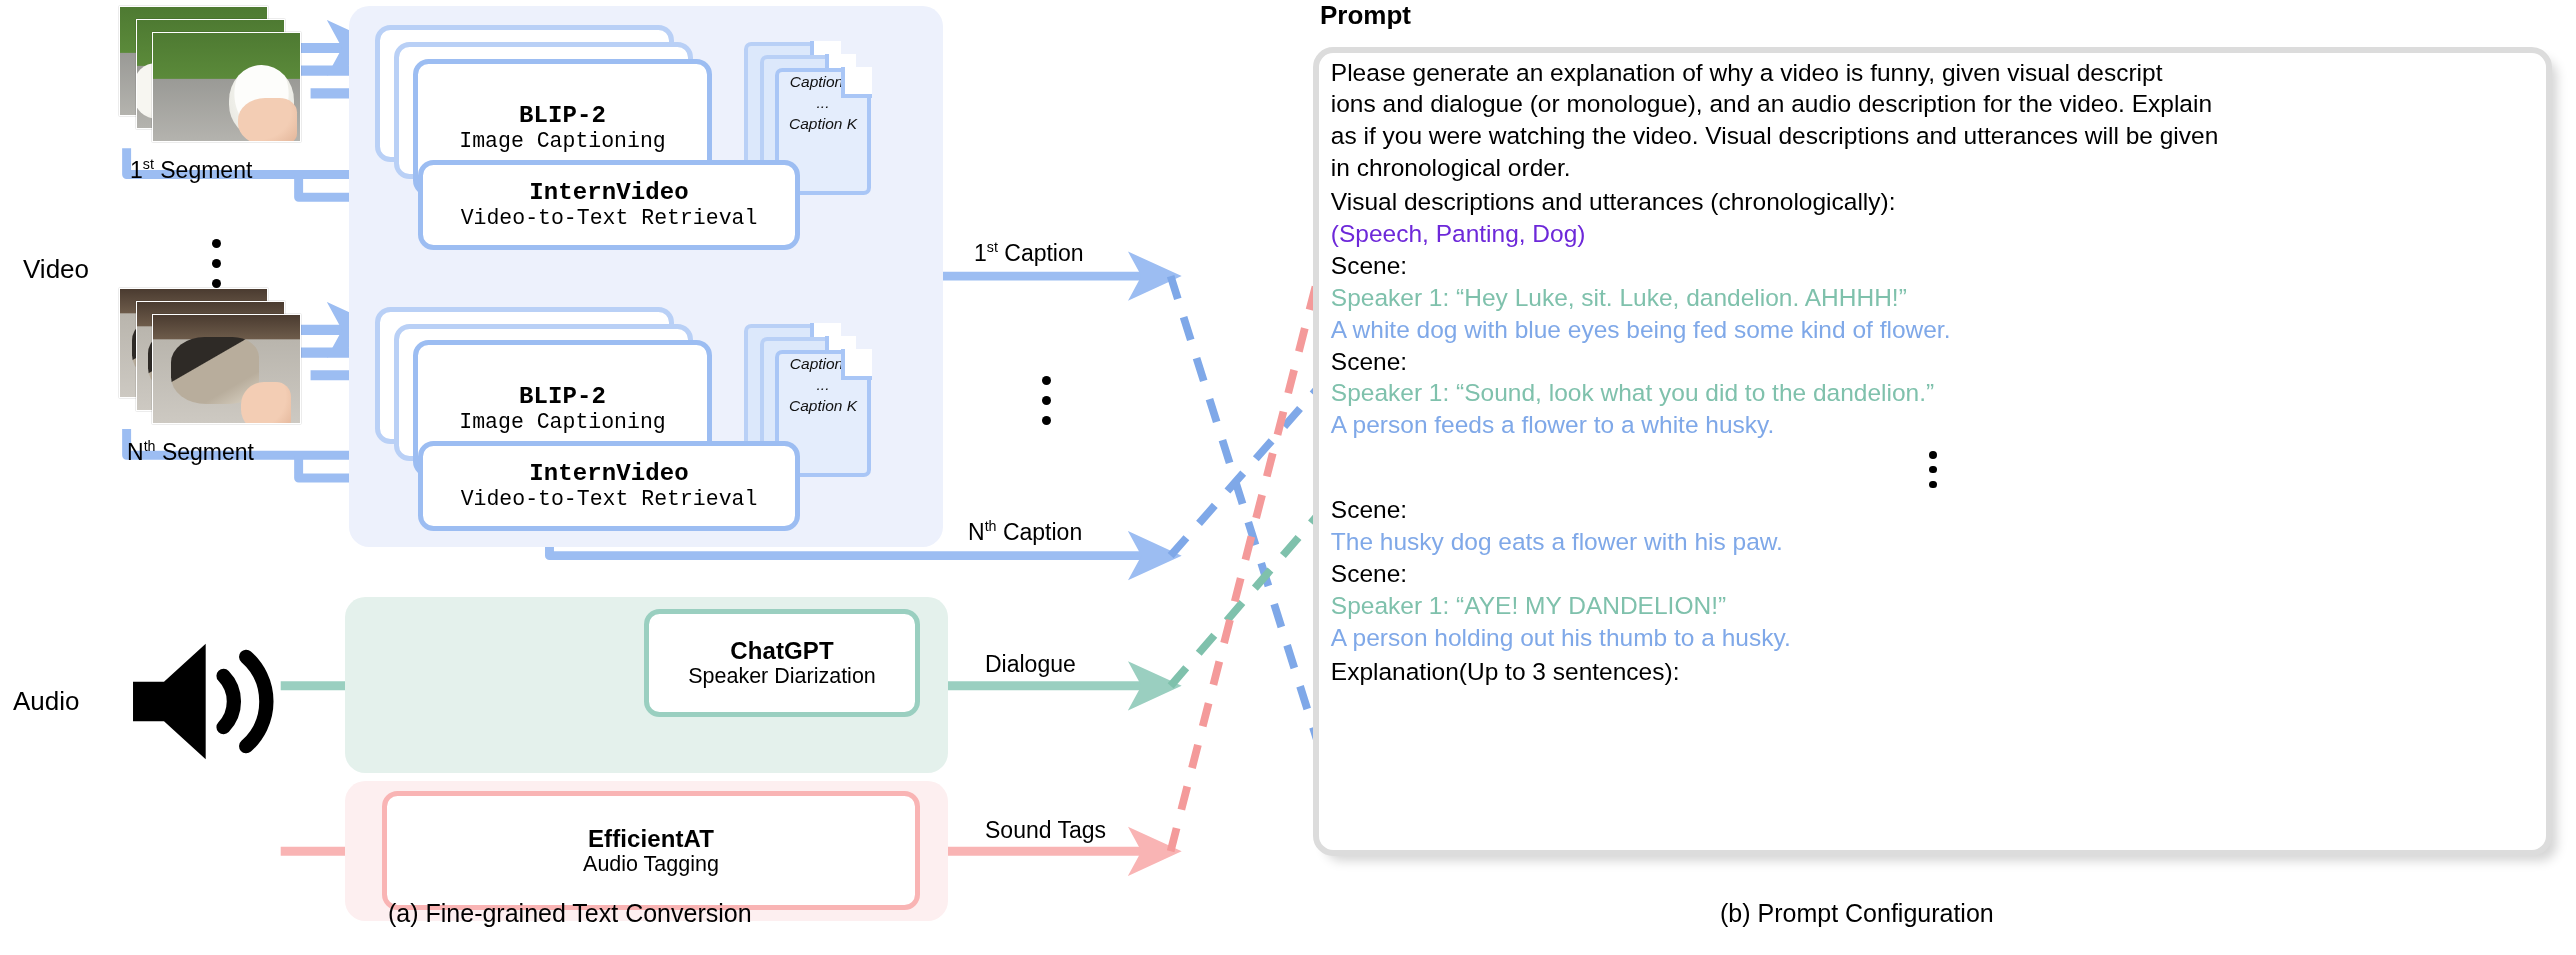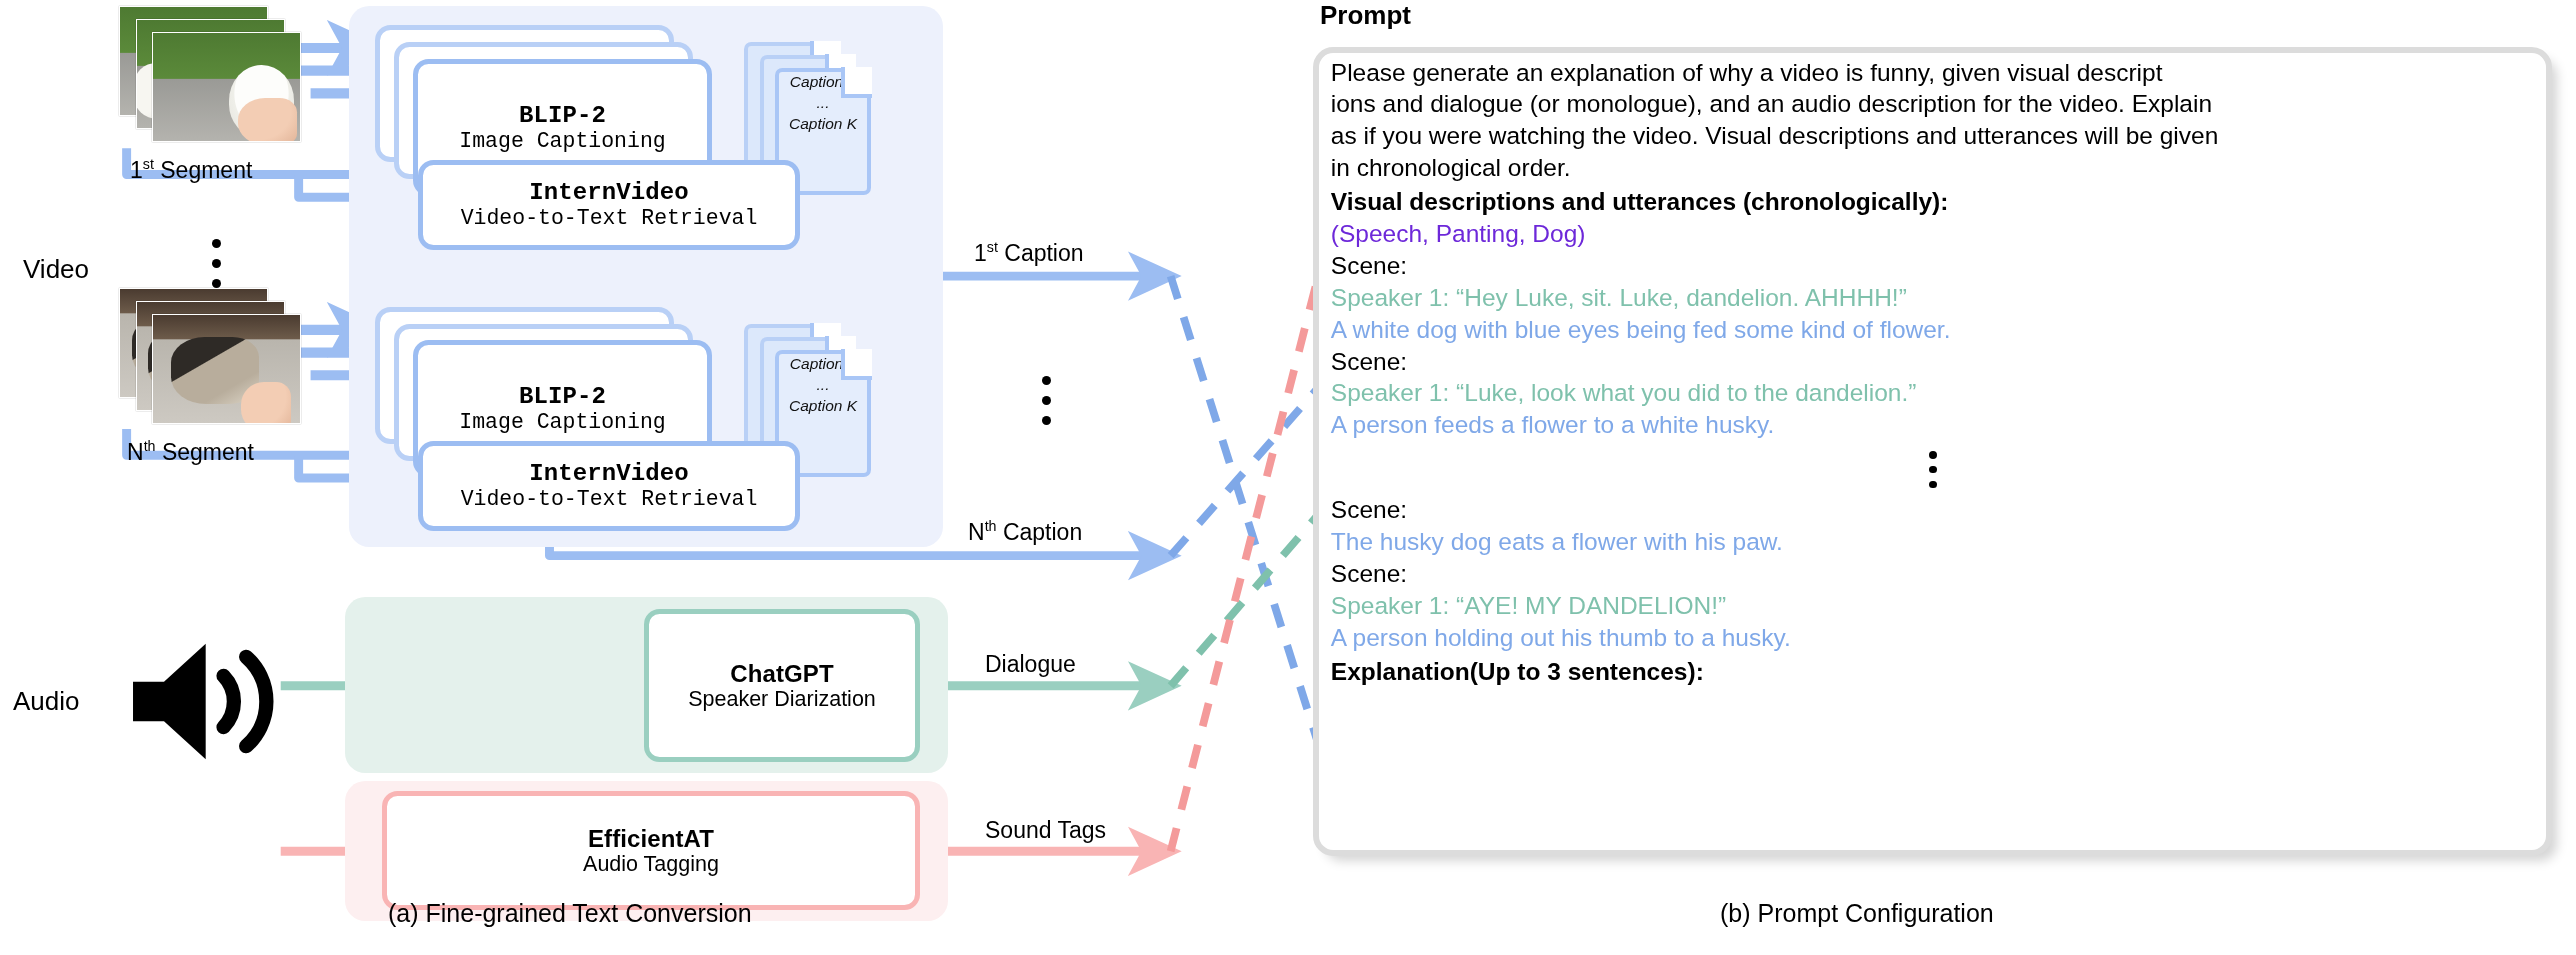--- a/index.html
+++ b/index.html
@@ -108,21 +108,21 @@
   
   #panel-b{left:1302px;top:0;width:1274px;height:716px;}
   #prompt-title{position:absolute;left:18px;top:0px;font-size:26px;font-weight:bold;}
   #prompt-box{
     position:absolute;left:10.8px;top:47px;width:1239px;height:809px;
     background:#fff;border:6.6px solid #dcdcdc;border-radius:20.3px;box-sizing:border-box;
     box-shadow:8.4px 8.4px 10.8px -3.6px rgba(0,0,0,.17);
   }
   #prompt-inner{position:absolute;left:12px;top:3.6px;right:10.8px;}
   .pline{font-size:24.5px;line-height:1.30;white-space:pre-wrap;}
-  .pbold{font-weight:bold;}
+  .pbold{font-weight:normal;}
   .c-sound{color:#6d28d9;}
   .c-speech{color:#7fc1ac;}
   .c-visual{color:#7fa8e8;}
   .dots-center{display:flex;flex-direction:column;align-items:center;gap:7.2px;padding:9.6px 0 6px 0;}
   .dots-center i{width:7.8px;height:7.8px;border-radius:50%;background:#000;display:block;}
 </style>
 </head>
 <body>
 
 <svg id="wires" viewBox="0 0 4313 1600">
@@ -302,21 +302,21 @@
 
   <div class="spk" style="left:127px;top:633px;width:155px;height:137px;">
     <svg width="155" height="137" viewBox="0 0 260 230">
       <path d="M10,82 H62 L132,18 V212 L62,148 H10 Z" fill="#000"></path>
       <path d="M162,72 A62,62 0 0 1 162,158" stroke="#000" stroke-width="24" fill="none" stroke-linecap="round"></path>
       <path d="M200,40 A100,100 0 0 1 200,190" stroke="#000" stroke-width="24" fill="none" stroke-linecap="round"></path>
     </svg>
   </div>
   <div class="lbl lbl-big" style="left:13px;top:686px;">Audio</div>
 
-  <div class="mbox green-b" style="left:644px;top:609px;width:276px;height:153px;">
+  <div class="mbox green-b" style="left:644px;top:609px;width:276px;height:108px;">
     <span class="t1">ChatGPT</span>
     <span class="t2">Speaker Diarization</span>
   </div>
 
   <div class="mbox red-b" style="left:382px;top:791px;width:538px;height:119px;">
     <span class="t1">EfficientAT</span>
     <span class="t2">Audio Tagging</span>
   </div>
 
   <div class="figcap" style="left:388px;top:899px;">(a)  Fine-grained Text Conversion</div>
@@ -331,21 +331,21 @@
 ions and dialogue (or monologue), and an audio description for the video. Explain
 as if you were watching the video. Visual descriptions and utterances will be given
 in chronological order.</div>
       <div class="pline pbold" style="margin-top:2.4px;">Visual descriptions and utterances (chronologically):</div>
       <div id="prompt-lines">
           <div class="pline c-sound">(Speech, Panting, Dog)</div>
           <div class="pline ">Scene:</div>
           <div class="pline c-speech">Speaker 1: “Hey Luke, sit. Luke, dandelion. AHHHH!”</div>
           <div class="pline c-visual">A white dog with blue eyes being fed some kind of flower.</div>
           <div class="pline ">Scene:</div>
-          <div class="pline c-speech">Speaker 1: “Luke, look what you did to the dandelion.”</div>
+          <div class="pline c-speech">Speaker 1: “Sound, look what you did to the dandelion.”</div>
           <div class="pline c-visual">A person feeds a flower to a white husky.</div>
           <div class="dots-center">
             <i></i>
             <i></i>
             <i></i>
           </div>
           <div class="pline ">Scene:</div>
           <div class="pline c-visual">The husky dog eats a flower with his paw.</div>
           <div class="pline ">Scene:</div>
           <div class="pline c-speech">Speaker 1: “AYE! MY DANDELION!”</div>

